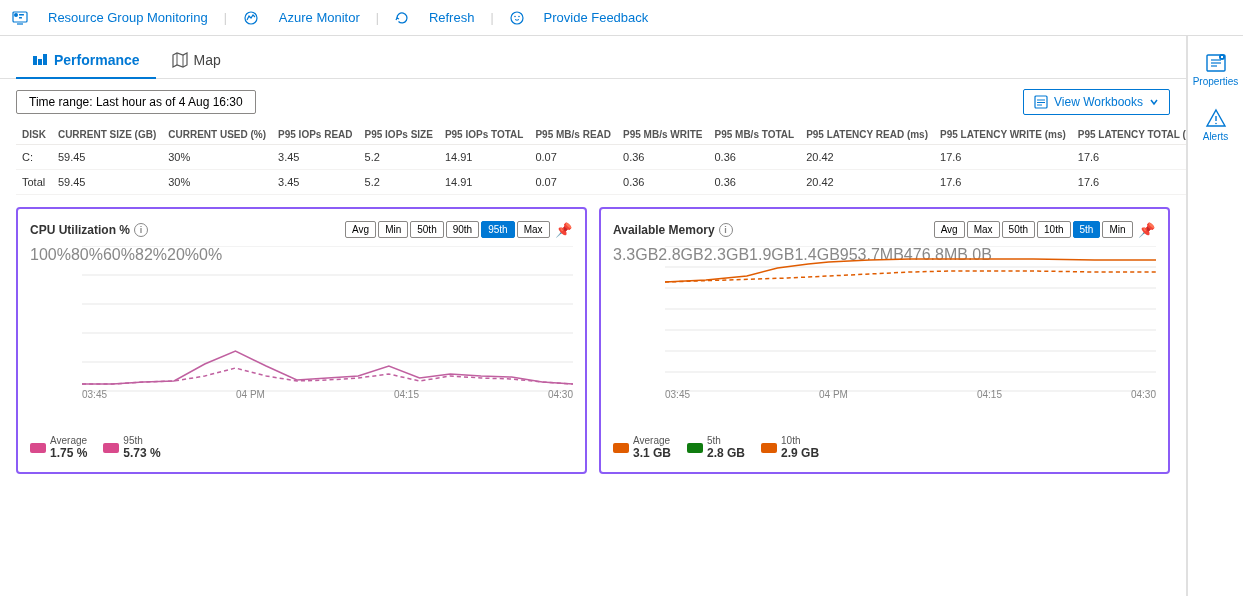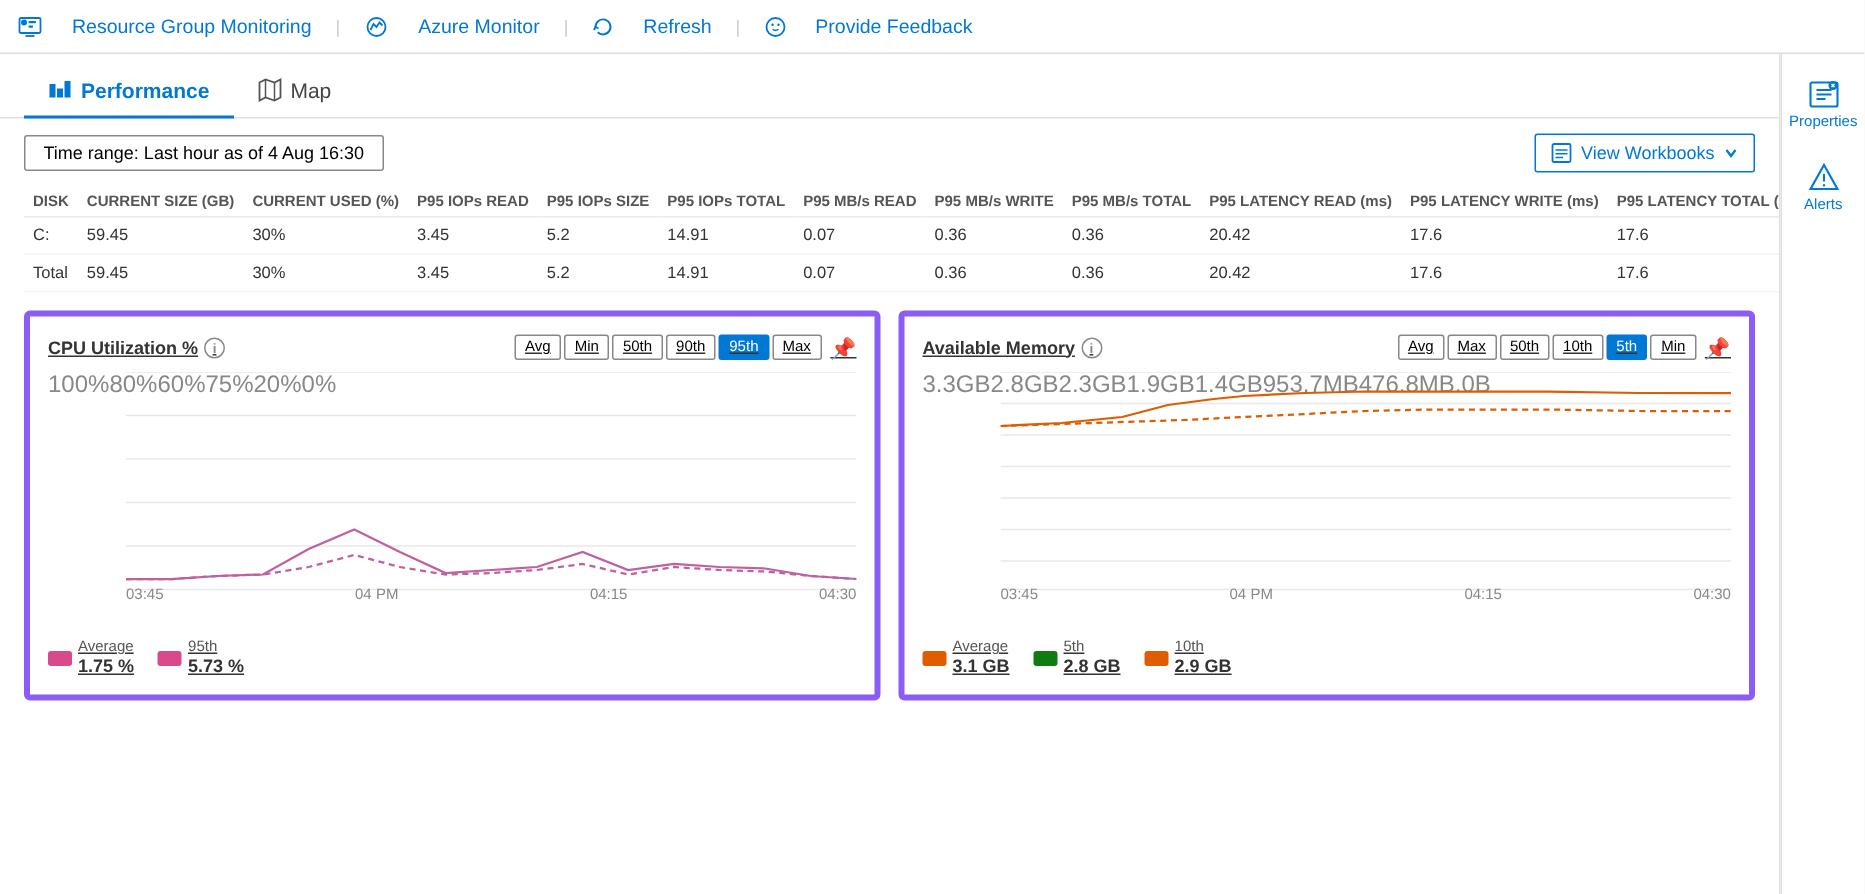--- a/index.html
+++ b/index.html
@@ -82,24 +82,23 @@
     }
     .disk-table td {
       padding: 6px 6px; border-bottom: 1px solid #f3f2f1;
       white-space: nowrap;
     }
 
     .charts-row {
       display: flex; gap: 12px; padding: 12px 16px;
     }
     .chart-card {
-      flex: 1; border: 4px solid #8b5cf6; border-radius: 4px;
+      flex: 1; border: 2px solid #8b5cf6; border-radius: 4px;
       background: #fff; padding: 12px; min-height: 260px;
       position: relative;
-      text-decoration: underline;
     }
     .chart-header {
       display: flex; align-items: center; justify-content: space-between;
       margin-bottom: 8px;
     }
     .chart-title {
       font-size: 12px; font-weight: 600; display: flex; align-items: center; gap: 4px;
     }
     .info-icon {
       width: 14px; height: 14px; border-radius: 50%;
@@ -125,21 +124,21 @@
     }
     .chart-plot {
       position: absolute; left: 52px; right: 0; top: 0; bottom: 24px;
     }
     .x-labels {
       position: absolute; left: 52px; right: 0; bottom: 12px; height: 20px;
       display: flex; justify-content: space-between; align-items: center;
       font-size: 10px; color: #888;
     }
     .chart-legend {
-      display: flex; gap: 16px; margin-top: 8px; flex-wrap: wrap;
+      display: flex; gap: 16px; margin-top: 19px; flex-wrap: wrap;
     }
     .legend-item {
       display: flex; align-items: center; gap: 4px; font-size: 11px;
     }
     .legend-color {
       width: 16px; height: 10px; border-radius: 2px;
     }
     .legend-label { font-size: 10px; color: #555; }
     .legend-value { font-size: 12px; font-weight: 600; }
 
@@ -296,21 +295,21 @@
             <button class="chart-btn active">95th</button>
             <button class="chart-btn">Max</button>
             <span class="pin-icon">📌</span>
           </div>
         </div>
         <div class="chart-area">
           <div class="y-labels">
             <span>100%</span>
             <span>80%</span>
             <span>60%</span>
-            <span>75%</span>
+            <span>82%</span>
             <span>20%</span>
             <span>0%</span>
           </div>
           <div class="chart-plot">
             <svg width="100%" height="100%" viewBox="0 0 480 146" preserveAspectRatio="none">
 
               <line x1="0" y1="0" x2="480" y2="0" stroke="#e8e8e8" stroke-width="1"></line>
               <line x1="0" y1="29" x2="480" y2="29" stroke="#e8e8e8" stroke-width="1"></line>
               <line x1="0" y1="58" x2="480" y2="58" stroke="#e8e8e8" stroke-width="1"></line>
               <line x1="0" y1="87" x2="480" y2="87" stroke="#e8e8e8" stroke-width="1"></line>

